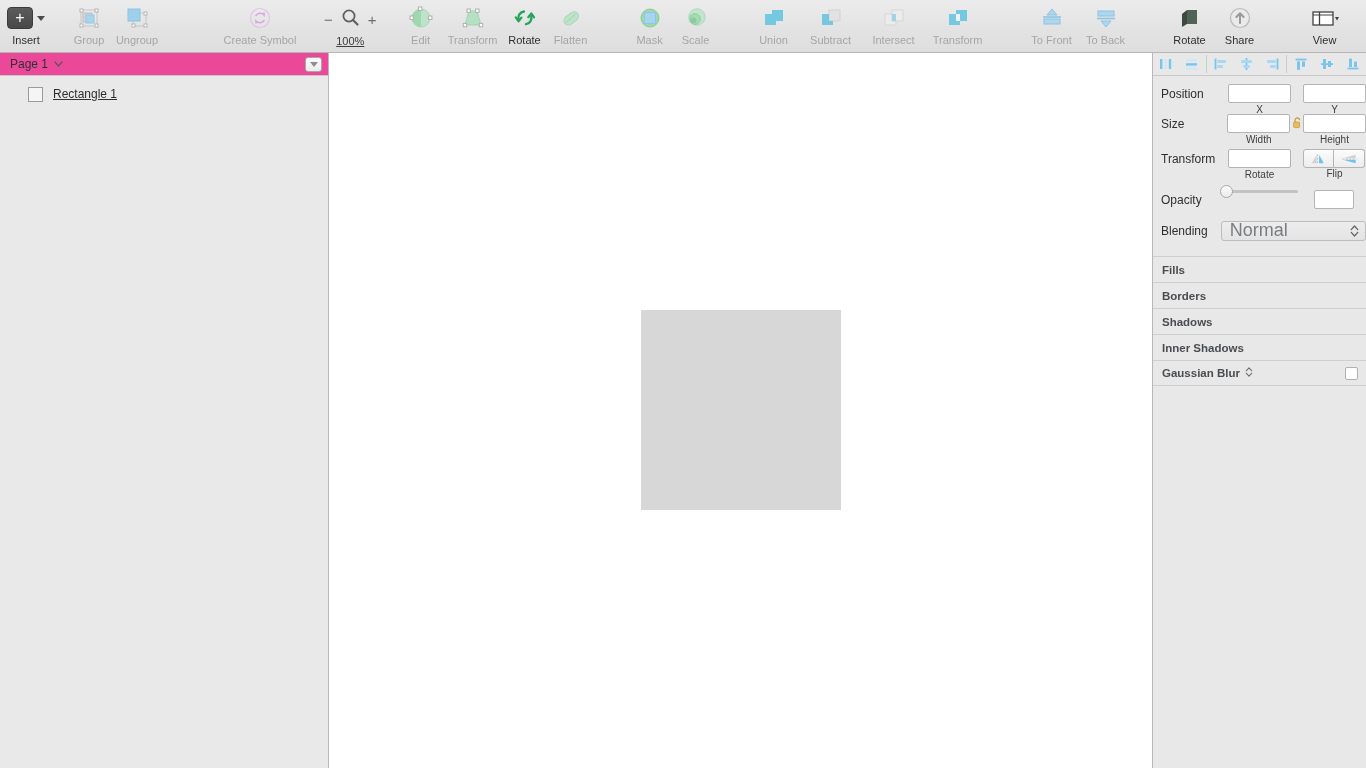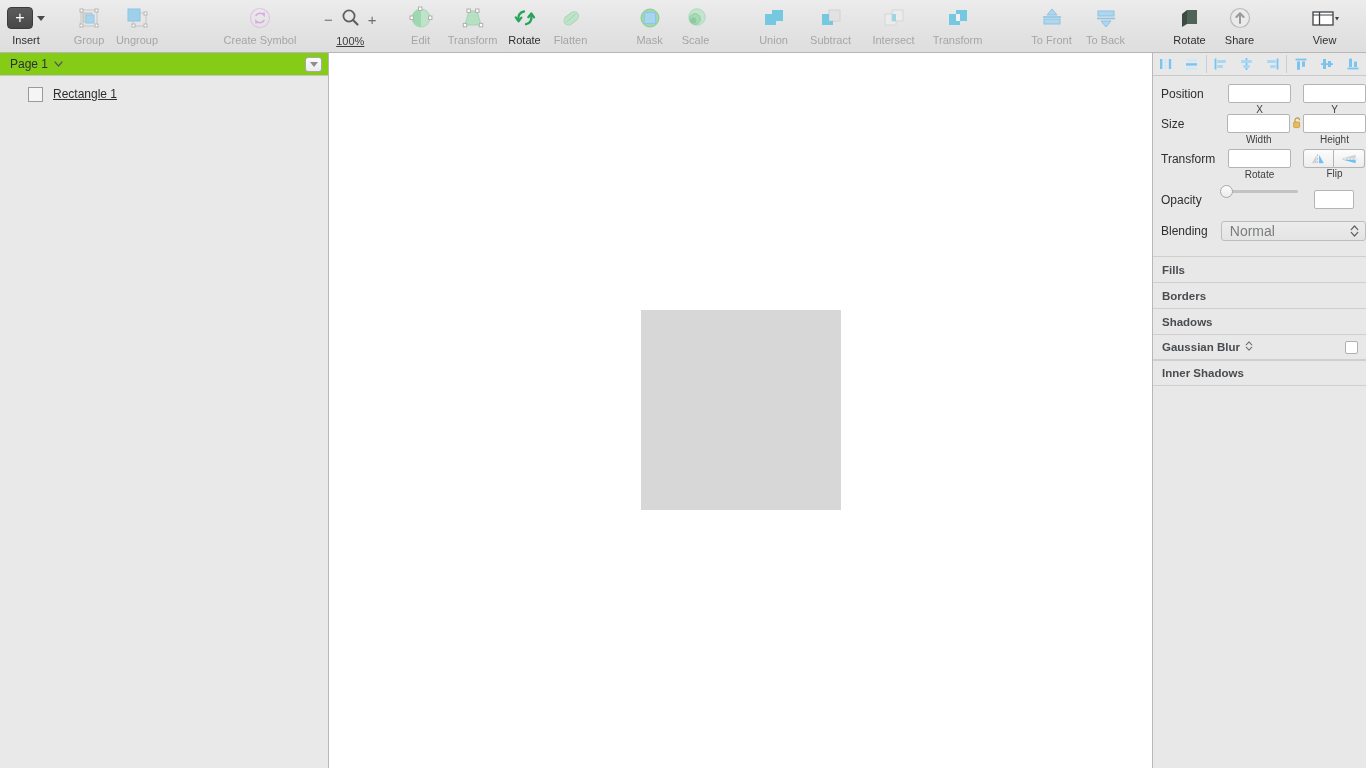--- a/index.html
+++ b/index.html
@@ -60,21 +60,21 @@
   
   #left-panel {
     position: absolute; top: 53px; left: 0;
     width: 329px; height: 715px;
     background: #e9e9e9;
     border-right: 1px solid #b8b8b8;
     display: flex; flex-direction: column;
   }
   #page-bar {
     height: 23px; flex: 0 0 23px;
-    background: #84cc16;
+    background: #ec4899;
     border-bottom: 1px solid #c6c6c6;
     display: flex; align-items: center;
     padding: 0 6px 0 10px;
     justify-content: space-between;
   }
   .page-name { font-size: 12px; color: #2e3032; display: flex; align-items: center; gap: 6px; }
   .chev { font-size: 9px; color: #6a6d70; }
   .page-menu-btn {
     width: 17px; height: 15px; border: 1px solid #a8a8a8; border-radius: 3px;
     background: linear-gradient(to bottom, #fbfbfb, #ececec);
@@ -165,21 +165,21 @@
   }
   .opacity-fld { width: 40px; height: 19px; background: #fff; border: 1px solid #b4b4b4; border-radius: 2px; margin-left: 16px; }
 
   .blend-row { height: 27px; display: flex; align-items: center; padding-left: 8px; }
   .blend-select {
     width: 150px; height: 20px;
     background: linear-gradient(to bottom,#ededed,#e4e4e4);
     border: 1px solid #bdbdbd; border-radius: 3px;
     display: flex; align-items: center; justify-content: space-between;
     padding: 0 6px 0 8px;
-    font-size: 14px; color: #7a7d80;
+    font-size: 18px; color: #7a7d80;
   }
 
   .section-head {
     height: 26px; display: flex; align-items: center; justify-content: space-between;
     padding: 0 8px 0 9px;
     border-top: 1px solid #cfcfcf;
     background: #e8e8e8;
     font-size: 11.5px; font-weight: bold; color: #4a4d50;
   }
   .section-head:last-of-type { border-bottom: 1px solid #cfcfcf; }
@@ -627,32 +627,32 @@
       <div class="section-head">
         <div class="sect-left">
           <span>Borders</span>
         </div>
       </div>
       <div class="section-head">
         <div class="sect-left">
           <span>Shadows</span>
         </div>
       </div>
+      <div class="section-head">
+        <div class="sect-left">
+          <span>Inner Shadows</span>
+        </div>
+      </div>
       <div class="section-head" style="border-bottom:1px solid #cfcfcf">
         <div class="sect-left">
           <span>Gaussian Blur</span>
           <span>
             <svg width="8" height="12" viewBox="0 0 9 14">
               <path d="M1.2 5.6 L4.5 2.2 L7.8 5.6" fill="none" stroke="#6a6d70" stroke-width="1.2" stroke-linecap="round" stroke-linejoin="round"></path>
               <path d="M1.2 8.4 L4.5 11.8 L7.8 8.4" fill="none" stroke="#6a6d70" stroke-width="1.2" stroke-linecap="round" stroke-linejoin="round"></path>
             </svg>
           </span>
         </div>
         <div class="mini-check"></div>
       </div>
-      <div class="section-head">
-        <div class="sect-left">
-          <span>Inner Shadows</span>
-        </div>
-      </div>
     </div>
   </div>
 </div>
 
 </body></html>

